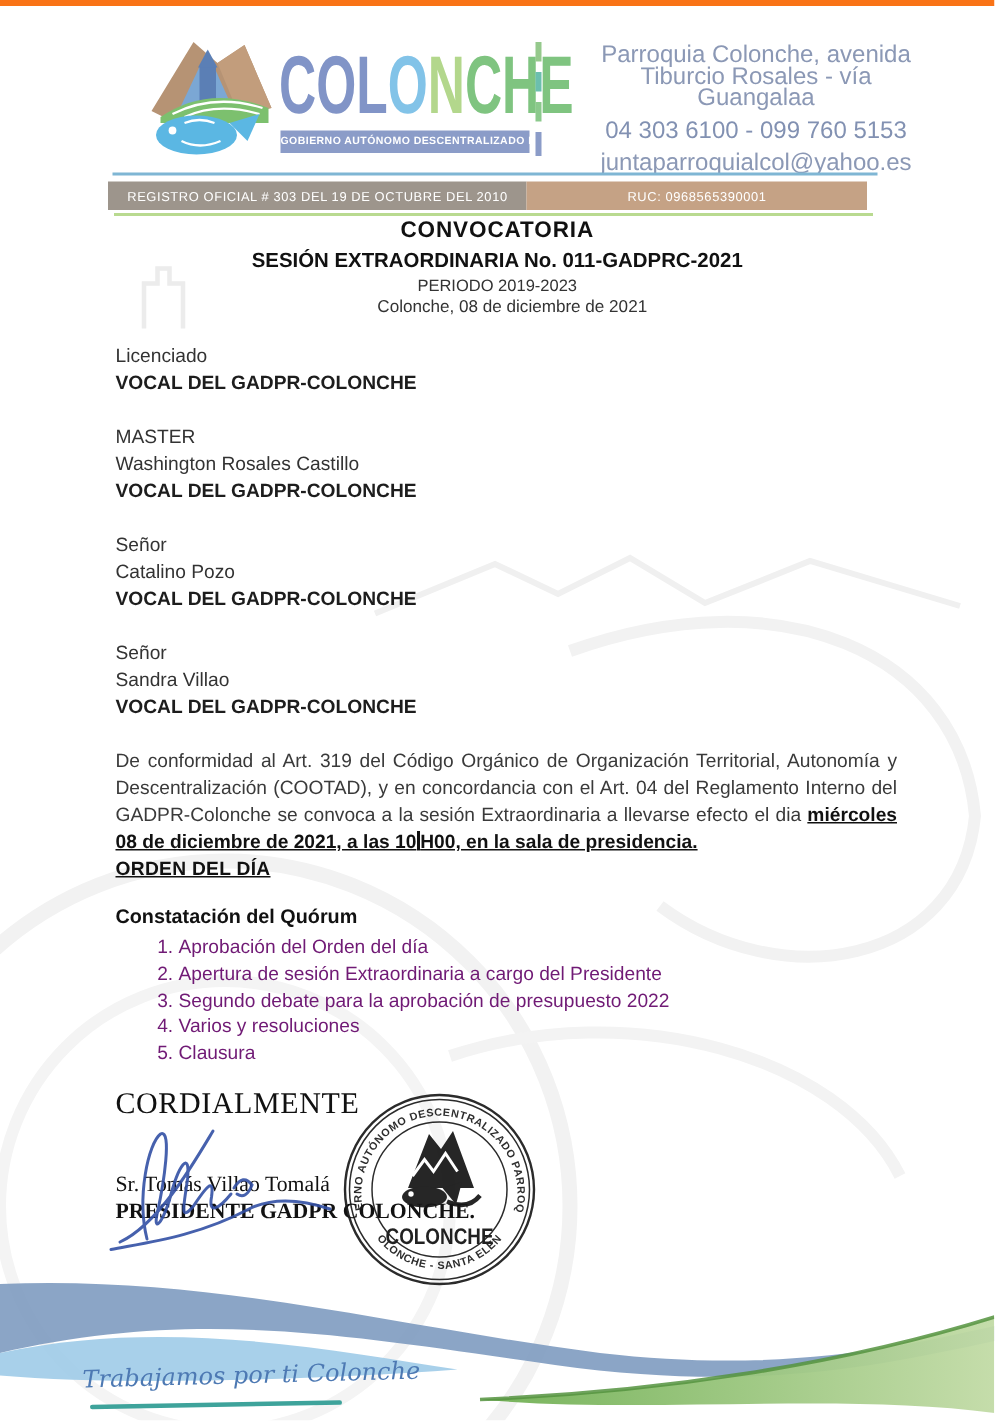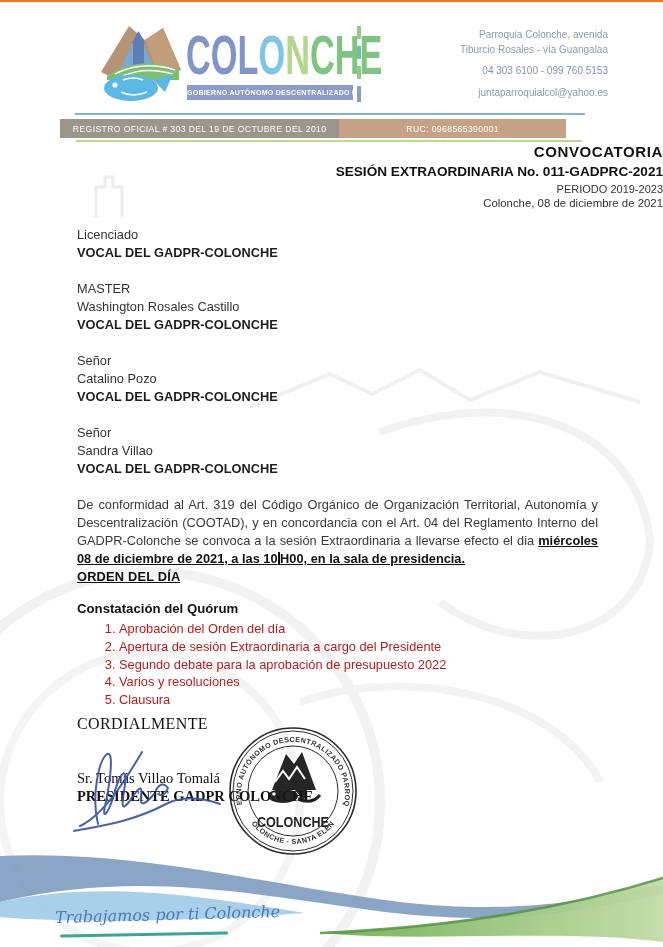--- a/index.html
+++ b/index.html
@@ -1,21 +1,21 @@
 <!DOCTYPE html>
 <html><head>
 <meta charset="utf-8">
 <style>
   * { margin:0; padding:0; box-sizing:border-box; }
   html,body { background:#fff; }
   .page {
     position:relative; width:663px; height:947px; margin:0 auto;
     background:#fff; overflow:hidden;
     font-family:"Liberation Sans", sans-serif; color:#2b2b2b;
-    border-top:2px solid #f97316;
+    border-top:4px solid #f97316;
   }
   
   .watermark { position:absolute; inset:0; z-index:0; pointer-events:none; }
   
   .crest { position:absolute; left:93px; top:16px; z-index:1; }
   .wordmark {
     position:absolute; left:186px; top:26px; z-index:1;
     font-weight:bold; font-size:52px; line-height:1; letter-spacing:0px;
     transform:scale(0.66,1.05); transform-origin:left top; white-space:nowrap;
   }
@@ -26,52 +26,52 @@
     background:#8b9cc8; color:#fff; font-size:7px; font-weight:bold;
     letter-spacing:.3px; text-align:center; line-height:15px; white-space:nowrap;
   }
   .hdr-divider { position:absolute; left:357px; top:24px; z-index:1; }
   .hdr-divider span { display:block; width:4px; margin-bottom:7px; }
   .dv1 { height:13px; background:#95c98c; }
   .dv2 { height:13px; background:#6bbfae; }
   .dv3 { height:13px; background:#8bc98c; }
   .dv4 { height:16px; background:#8b9cc8; }
   .contact {
-    position:absolute; left:376px; top:26px; width:232px; z-index:1;
-    text-align:right; color:#8b98b5; font-size:10px; line-height:14.5px;
+    position:absolute; left:388px; top:26px; width:232px; z-index:1;
+    text-align:center; color:#8b98b5; font-size:16px; line-height:14.5px;
   }
   .contact .phones { margin-top:7px; color:#8291b2; }
   .contact .email  { margin-top:7px; }
   .line-teal  { position:absolute; left:75px;  top:111px; width:510px; height:2px; background:#7fb6d4; z-index:1; }
   .line-green { position:absolute; left:76px;  top:138px; width:506px; height:2px; background:#b9da90; z-index:1; }
-  .bar-row { position:absolute; left:60px; top:117px; width:506px; display:flex; gap:0; z-index:1; }
+  .bar-row { position:absolute; left:72px; top:117px; width:506px; display:flex; gap:0; z-index:1; }
   .bar { height:19px; color:#fff; font-size:8.6px; letter-spacing:.4px;
          display:flex; align-items:center; justify-content:center; white-space:nowrap; }
   .bar-registro { width:292px; background:#9d958c; }
   .bar-ruc      { width:237px; background:#c5a285; }
   
-  .title-block { position:absolute; left:0; top:141px; width:663px; text-align:right; z-index:2; }
+  .title-block { position:absolute; left:0; top:141px; width:663px; text-align:center; z-index:2; }
   .t1 { font-size:15px; font-weight:bold; letter-spacing:.6px; color:#111; }
   .t2 { font-size:13.6px; font-weight:bold; margin-top:4px; color:#111; }
   .t3 { font-size:11px; margin-top:4px; color:#333; }
   .t4 { font-size:11.4px; margin-top:2px; color:#333;padding-left:20px; }
   
   .letter { position:absolute; left:77px; top:224px; width:521px; z-index:2;
             font-size:12.8px; line-height:18px; color:#333; }
   .recipient { margin-bottom:18px; }
   .recipient .role { font-weight:bold; color:#1d1d1d; }
   .para { text-align:justify; margin-top:10px; color:#3a3a3a; }
   .hl { font-weight:bold; text-decoration:underline; color:#111; }
   .caret { display:inline-block; width:1.5px; height:13px; background:#111;
            vertical-align:-2px; margin:0 .5px; }
   .orden { font-weight:bold; text-decoration:underline; color:#111; letter-spacing:.2px; }
   .quorum { font-weight:bold; margin-top:14px; font-size:13.2px; color:#111; }
-  ol.agenda { margin:2px 0 0 0; padding-left:42px; line-height:17.8px; color:#b91c1c; }
-  .cordial { font-family:"Liberation Serif", serif; font-size:16px; letter-spacing:.4px;
-             color:#111; margin-top:6px; }
+  ol.agenda { margin:2px 0 0 0; padding-left:42px; line-height:17.8px; color:#701a75; }
+  .cordial { font-family:"Liberation Serif", serif; font-size:20px; letter-spacing:.4px;
+             color:#111; margin-top:16px; }
   .signer { font-family:"Liberation Serif", serif; font-size:14.5px; color:#111; margin-top:36px; }
   .signer-title { font-family:"Liberation Serif", serif; font-size:14.5px; font-weight:bold; color:#111; }
   
   .signature { position:absolute; left:68px; top:742px; z-index:3; }
   .stamp { position:absolute; left:227px; top:724px; z-index:3; opacity:.93; }
   
   .footer-waves { position:absolute; left:0; bottom:0; width:663px; height:97px; z-index:1; }
   .slogan { position:absolute; left:55px; top:903px; z-index:2;
             font-family:"DejaVu Serif", serif; font-style:italic;
             font-size:16px; color:#4d79b3; transform:rotate(-1.5deg); white-space:nowrap; }

